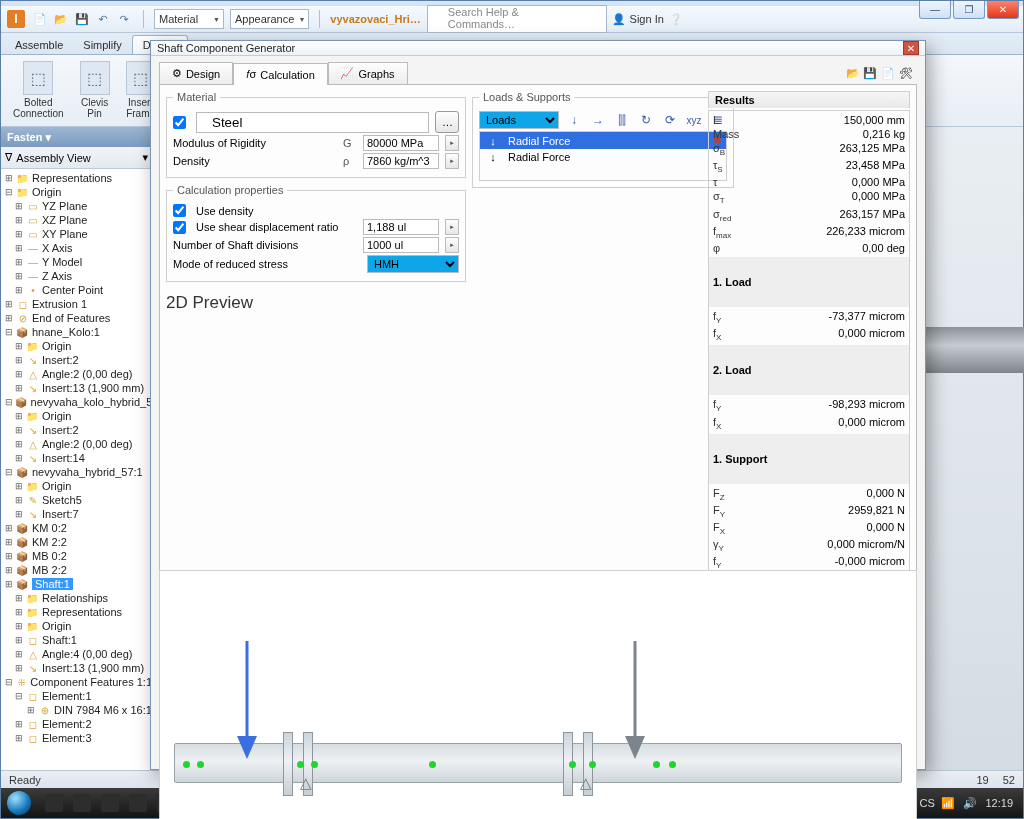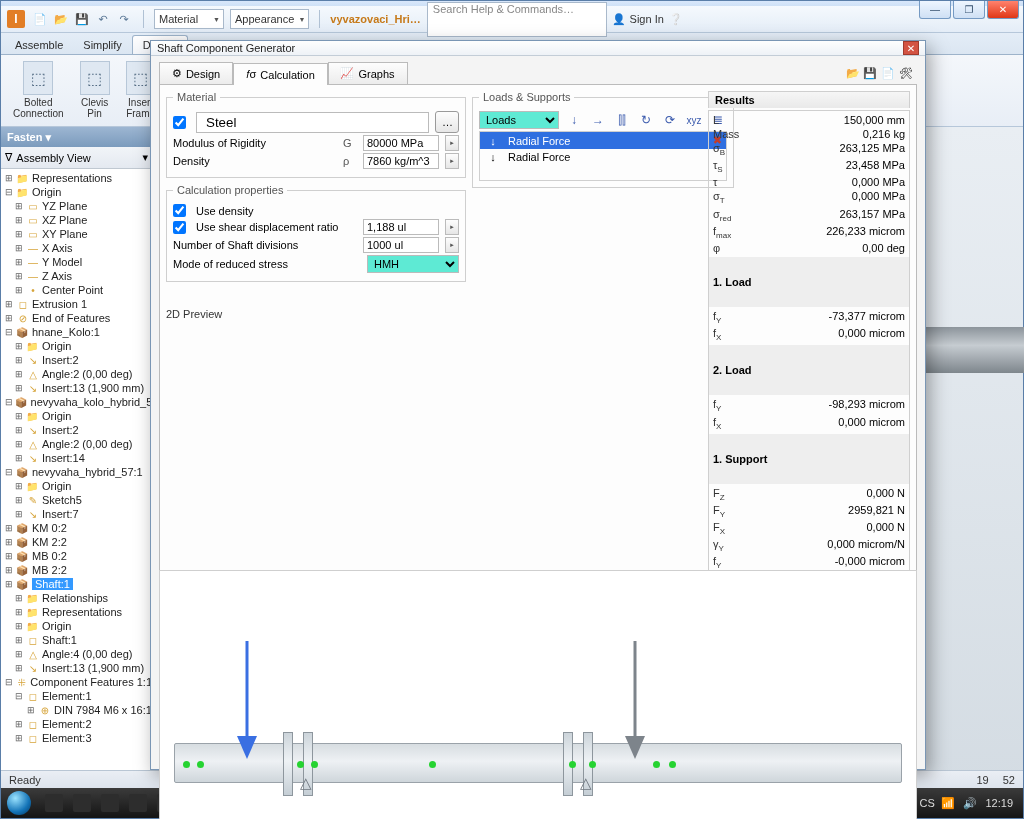--- a/index.html
+++ b/index.html
@@ -54,22 +54,22 @@
   .topbar .sep { width:1px; height:18px; background:#b0c1d4; margin:0 4px; }
   .combo {
     height:20px; border:1px solid #a9b9cb; background:#fff;
     display:flex; align-items:center; padding:0 14px 0 4px;
     position:relative; font-size:11px; min-width:70px;
   }
   .combo::after {
     content:"▼"; position:absolute; right:3px; font-size:7px; color:#555;
   }
   .search-field {
-    flex:1; max-width:180px; height:35px; border:1px solid #a9b9cb; background:#fff;
-    padding:0 5px; color:#888;
+    flex:1; max-width:180px; height:28px; border:1px solid #a9b9cb; background:#fff;
+    padding:0 20px; color:#888;
   }
   .tabstrip {
     height: 22px; display:flex; align-items:flex-end; gap:0;
     background: linear-gradient(#e4edf7,#dbe6f2);
     padding: 0 4px;
     border-bottom: 1px solid #9db3ca;
   }
   .tabstrip .tab {
     padding: 3px 10px; font-size:11px; color:#2d2d2d;
   }
@@ -207,21 +207,21 @@
     padding:1px 3px; text-align:left;
   }
   .row .unit { color:#555; min-width:14px; }
   .row .dd {
     width:14px; height:16px; border:1px solid #bbb;
     display:flex; align-items:center; justify-content:center;
     background:linear-gradient(#fdfdfd,#e6e6e6);
     font-size:7px; color:#555;
   }
   select.sel {
-    border:1px solid #bbb; background:#5eead4; padding:1px 2px;
+    border:1px solid #bbb; background:#0ea5e9; padding:1px 2px;
     font-size:11px;
   }
   input[type=checkbox] { margin-right:4px; }
   .wide { width:100%; }
   .loads-toolbar {
     display:flex; align-items:center; gap:6px; padding:2px 0;
   }
   .loads-toolbar .mini {
     width:18px; height:18px; display:flex; align-items:center; justify-content:center;
     color:#3a5aad; font-size:12px;
@@ -247,21 +247,21 @@
     padding: 2px 4px; font-size:11px;
   }
   .kv { display:flex; justify-content:space-between; padding:1px 0; }
   .kv .k { color:#333; }
   .kv .k sub { font-size:8px; }
   .kv .v { text-align:right; white-space:nowrap; }
   .results-sub {
     background:#eee; font-weight:bold; padding:19px 4px;
     margin:2px -4px;
   }
-  .preview-label { font-size:11px; color:#333; margin-top:20px; }
+  .preview-label { font-size:17px; color:#333; margin-top:5px; }
   .preview {
     flex:1; border:1px solid #cfcfcf; background:#fff;
     position:relative; min-height:300px;
   }
   .shaft2d {
     position:absolute; left:14px; right:14px; top:172px; height:40px;
     background:linear-gradient(#d7dde1,#eef1f4 45%,#cfd6db);
     border:1px solid #9aa2a9; border-radius:2px;
   }
   .shaft2d .coupling {
@@ -675,21 +675,21 @@
       </div>
     </div>
 
     <div class="dlg-content">
 
       <div class="left-col">
         <fieldset>
           <legend>Material</legend>
           <div class="row">
             <input type="checkbox" checked="" style="">
-            <input class="wide" style="border: 1px solid rgb(187, 187, 187); padding: 2px 9px;" value="Steel">
+            <input class="wide" style="border: 1px solid rgb(187, 187, 187); padding: 2px 15px;" value="Steel">
             <button class="btn small">…</button>
           </div>
           <div id="material-rows">
               <div class="row">
                 <label>Modulus of Rigidity</label>
     <span class="unit">G</span>
     <span class="val">80000 MPa</span>
     <span class="dd">▸</span>
               </div>
               <div class="row">

